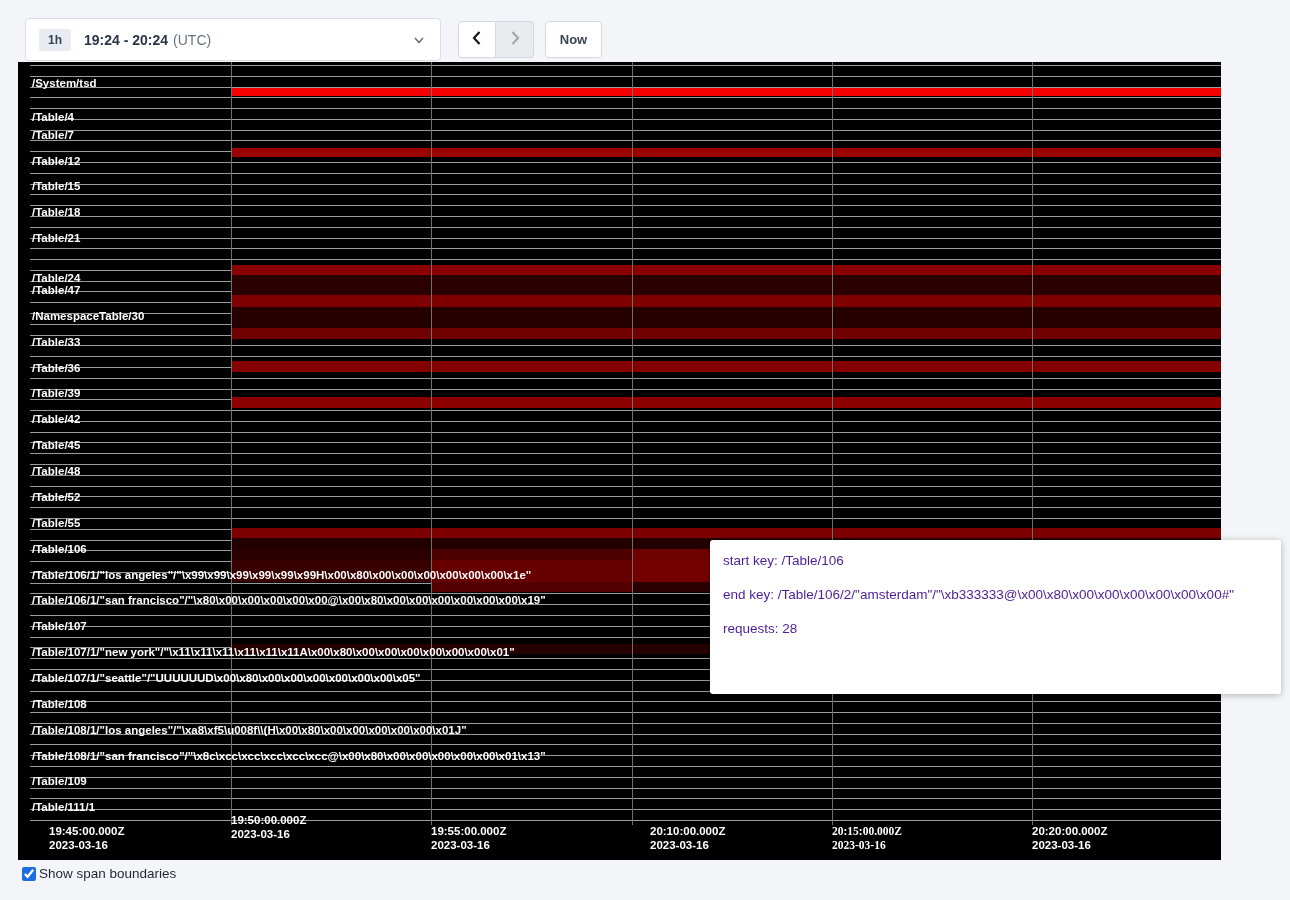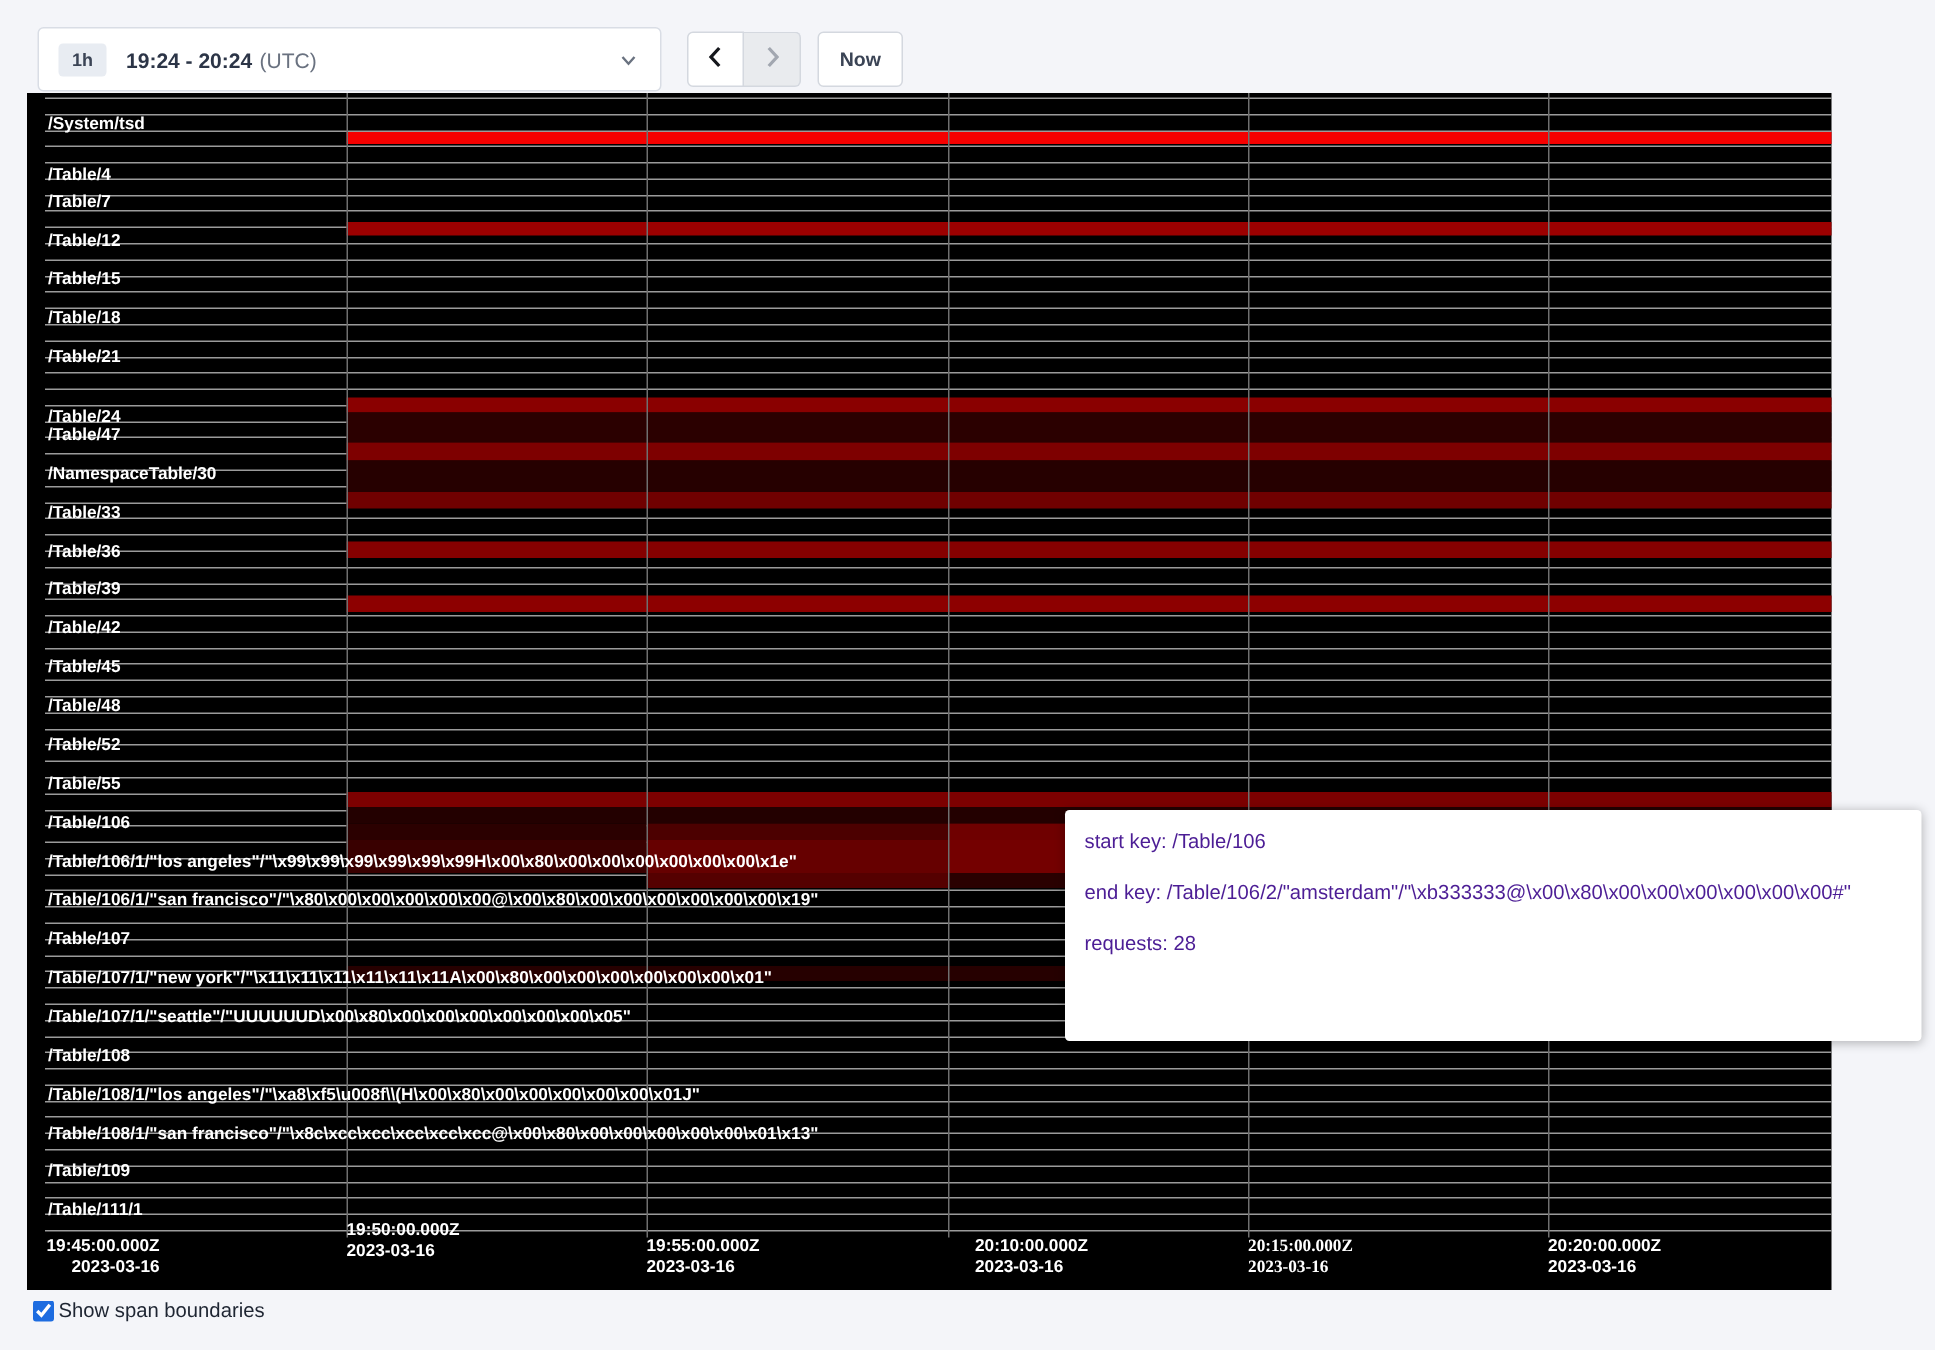--- a/index.html
+++ b/index.html
@@ -165,21 +165,21 @@
       <div class="heat-band" style="left: 213px; top: 476px; width: 990px; height: 11px; background: rgb(35, 0, 0);"></div>
       <div class="heat-band" style="left: 213px; top: 487px; width: 200px; height: 11px; background: rgb(43, 0, 0);"></div>
       <div class="heat-band" style="left: 413px; top: 487px; width: 201px; height: 11px; background: rgb(76, 0, 0);"></div>
       <div class="heat-band" style="left: 614px; top: 487px; width: 589px; height: 11px; background: rgb(111, 0, 0);"></div>
       <div class="heat-band" style="left: 213px; top: 498px; width: 200px; height: 22px; background: rgb(57, 0, 0);"></div>
       <div class="heat-band" style="left: 413px; top: 498px; width: 201px; height: 22px; background: rgb(102, 0, 0);"></div>
       <div class="heat-band" style="left: 614px; top: 498px; width: 589px; height: 22px; background: rgb(116, 0, 0);"></div>
       <div class="heat-band" style="left: 413px; top: 520px; width: 201px; height: 10px; background: rgb(85, 0, 0);"></div>
       <div class="heat-band" style="left: 614px; top: 520px; width: 589px; height: 10px; background: rgb(42, 0, 0);"></div>
       <div class="heat-band" style="left: 213px; top: 582px; width: 990px; height: 10px; background: rgb(38, 0, 0);"></div>
-      <div class="x-label" style="left: 13px; top: 762px; text-align: right;">
+      <div class="x-label" style="left: 31px; top: 762px;">
         <div>19:45:00.000Z</div>
         <div>2023-03-16</div>
       </div>
       <div class="grid-line" style="left: 213px;"></div>
       <div class="x-label" style="left: 213px; top: 751px;">
         <div>19:50:00.000Z</div>
         <div>2023-03-16</div>
       </div>
       <div class="grid-line" style="left: 413px;"></div>
       <div class="x-label" style="left: 413px; top: 762px;">

